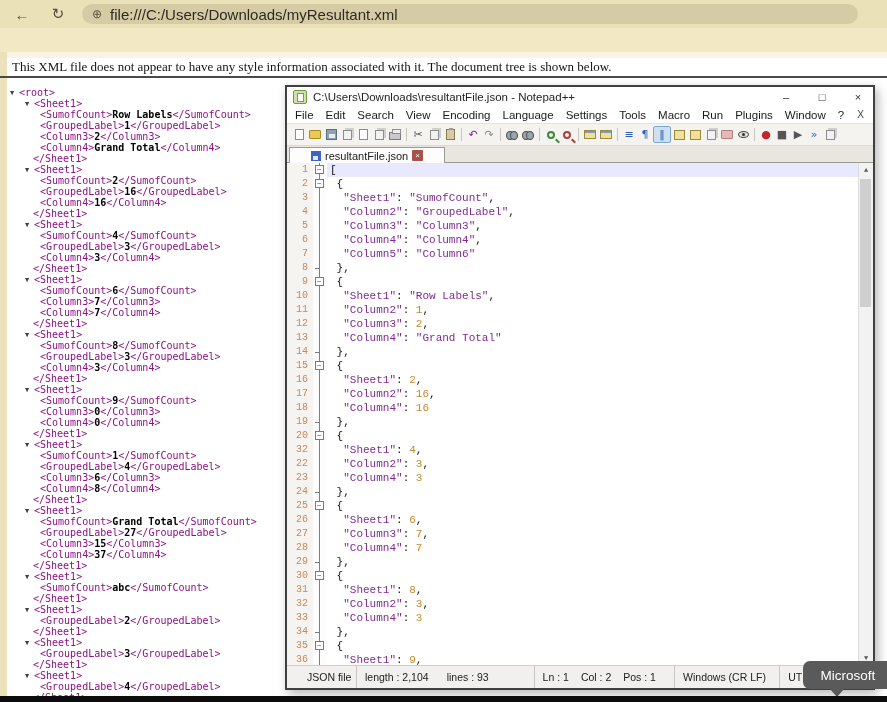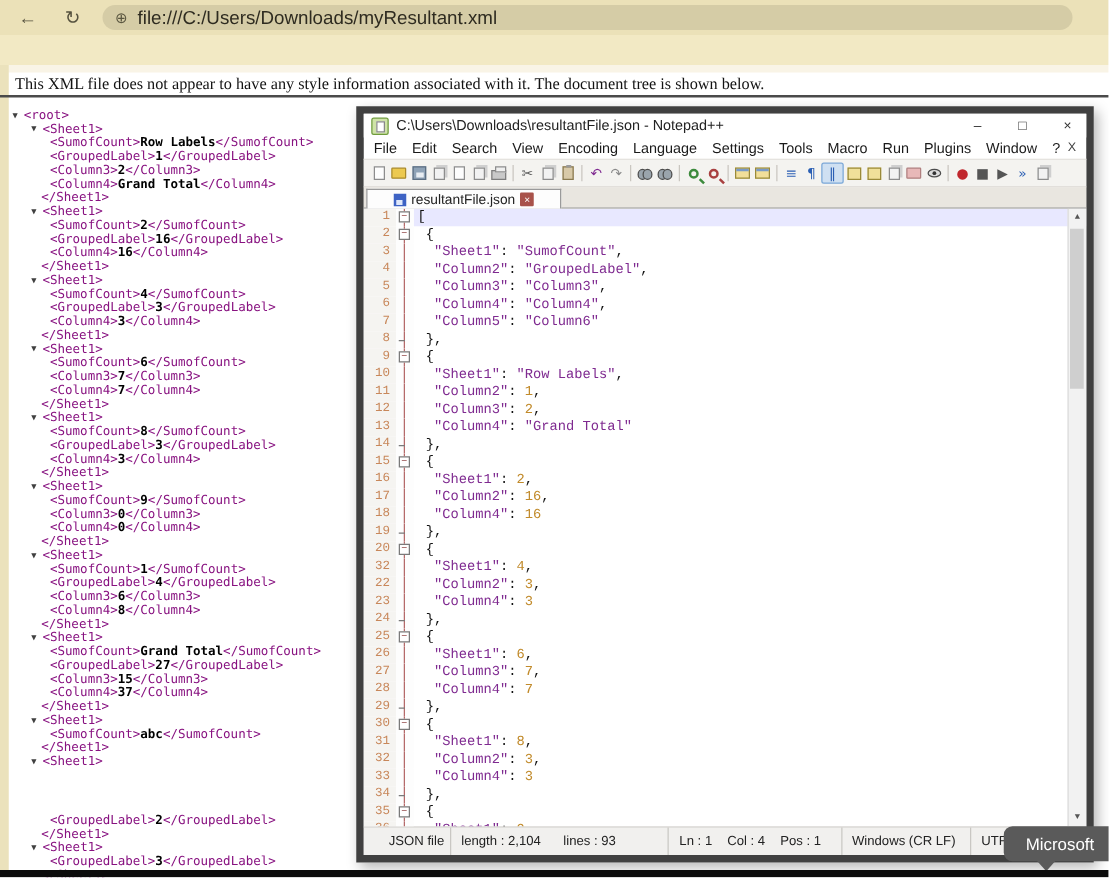--- a/index.html
+++ b/index.html
@@ -26,21 +26,21 @@
   .rule{position:absolute;left:0;top:76px;width:887px;height:2px;background:#4a4a4a;}
   .xmltree{position:absolute;left:10px;top:87px;font-family:"DejaVu Sans Mono",monospace;
            font-size:10px;line-height:11px;color:#000;}
   .xl{height:11px;white-space:pre;}
   .xtag{color:#881280;}
   .xval{font-weight:bold;color:#000;}
   .xarrow{display:inline-block;width:9px;color:#404040;font-size:7px;vertical-align:1px;}
 
   
   .npp{position:absolute;left:285px;top:85px;width:590px;height:605px;background:#fff;
-       border:6px solid #404040;box-sizing:border-box;display:flex;flex-direction:column;
+       border:2px solid #404040;box-sizing:border-box;display:flex;flex-direction:column;
        box-shadow:3px 4px 10px rgba(0,0,0,.28);}
   .titlebar{height:19px;display:flex;align-items:center;padding:0 0 0 6px;gap:6px;background:#fff;}
   .npp-ico{width:12px;height:12px;background:#cfe3a8;border:1px solid #6f9b3c;border-radius:2px;
            position:relative;flex:0 0 auto;}
   .npp-ico::after{content:"";position:absolute;left:3px;top:2px;width:5px;height:7px;background:#fff;
            border:1px solid #888;}
   .title-text{flex:1;font-size:11.5px;color:#222;white-space:nowrap;overflow:hidden;}
   .win-btn{width:30px;height:19px;display:flex;align-items:center;justify-content:center;
            font-size:11px;color:#333;}
   .menubar{height:17px;display:flex;align-items:center;padding-left:2px;font-size:11.5px;color:#1a1a1a;}
@@ -189,21 +189,21 @@
       <div class="xl" style="padding-left: 15px;"><span class="xarrow">▼</span><span class="xtag">&lt;Sheet1&gt;</span></div>
       <div class="xl" style="padding-left: 30px;"><span class="xtag">&lt;SumofCount&gt;</span><span class="xval">Grand Total</span><span class="xtag">&lt;/SumofCount&gt;</span></div>
       <div class="xl" style="padding-left: 30px;"><span class="xtag">&lt;GroupedLabel&gt;</span><span class="xval">27</span><span class="xtag">&lt;/GroupedLabel&gt;</span></div>
       <div class="xl" style="padding-left: 30px;"><span class="xtag">&lt;Column3&gt;</span><span class="xval">15</span><span class="xtag">&lt;/Column3&gt;</span></div>
       <div class="xl" style="padding-left: 30px;"><span class="xtag">&lt;Column4&gt;</span><span class="xval">37</span><span class="xtag">&lt;/Column4&gt;</span></div>
       <div class="xl" style="padding-left: 23px;"><span class="xtag">&lt;/Sheet1&gt;</span></div>
       <div class="xl" style="padding-left: 15px;"><span class="xarrow">▼</span><span class="xtag">&lt;Sheet1&gt;</span></div>
       <div class="xl" style="padding-left: 30px;"><span class="xtag">&lt;SumofCount&gt;</span><span class="xval">abc</span><span class="xtag">&lt;/SumofCount&gt;</span></div>
       <div class="xl" style="padding-left: 23px;"><span class="xtag">&lt;/Sheet1&gt;</span></div>
       <div class="xl" style="padding-left: 15px;"><span class="xarrow">▼</span><span class="xtag">&lt;Sheet1&gt;</span></div>
-      <div class="xl" style="padding-left: 30px; margin-top: 36px;"><span class="xtag">&lt;GroupedLabel&gt;</span><span class="xval">2</span><span class="xtag">&lt;/GroupedLabel&gt;</span></div>
+      <div class="xl" style="padding-left: 30px;"><span class="xtag">&lt;GroupedLabel&gt;</span><span class="xval">2</span><span class="xtag">&lt;/GroupedLabel&gt;</span></div>
       <div class="xl" style="padding-left: 23px;"><span class="xtag">&lt;/Sheet1&gt;</span></div>
       <div class="xl" style="padding-left: 15px;"><span class="xarrow">▼</span><span class="xtag">&lt;Sheet1&gt;</span></div>
       <div class="xl" style="padding-left: 30px;"><span class="xtag">&lt;GroupedLabel&gt;</span><span class="xval">3</span><span class="xtag">&lt;/GroupedLabel&gt;</span></div>
       <div class="xl" style="padding-left: 23px;"><span class="xtag">&lt;/Sheet1&gt;</span></div>
       <div class="xl" style="padding-left: 15px;"><span class="xarrow">▼</span><span class="xtag">&lt;Sheet1&gt;</span></div>
       <div class="xl" style="padding-left: 30px;"><span class="xtag">&lt;GroupedLabel&gt;</span><span class="xval">4</span><span class="xtag">&lt;/GroupedLabel&gt;</span></div>
       <div class="xl" style="padding-left: 23px;"><span class="xtag">&lt;/Sheet1&gt;</span></div>
     </div>
 
   <div class="npp">
@@ -615,21 +615,21 @@
       </div>
     </div>
     <div class="statusbar">
       <div class="sseg seg-type">JSON file</div>
       <div class="sseg seg-stats">
         <span>length : 2,104</span>
         <span>lines : 93</span>
       </div>
       <div class="sseg seg-caret">
         <span>Ln : 1</span>
-        <span>Col : 4</span>
+        <span>Col : 2</span>
         <span>Pos : 1</span>
       </div>
       <div class="sseg seg-eol">Windows (CR LF)</div>
       <div class="sseg seg-enc">UTF-8</div>
       <div class="sseg seg-fill"></div>
     </div>
   </div>
 
   <div class="ms-bubble">
     <span>Microsoft</span>

